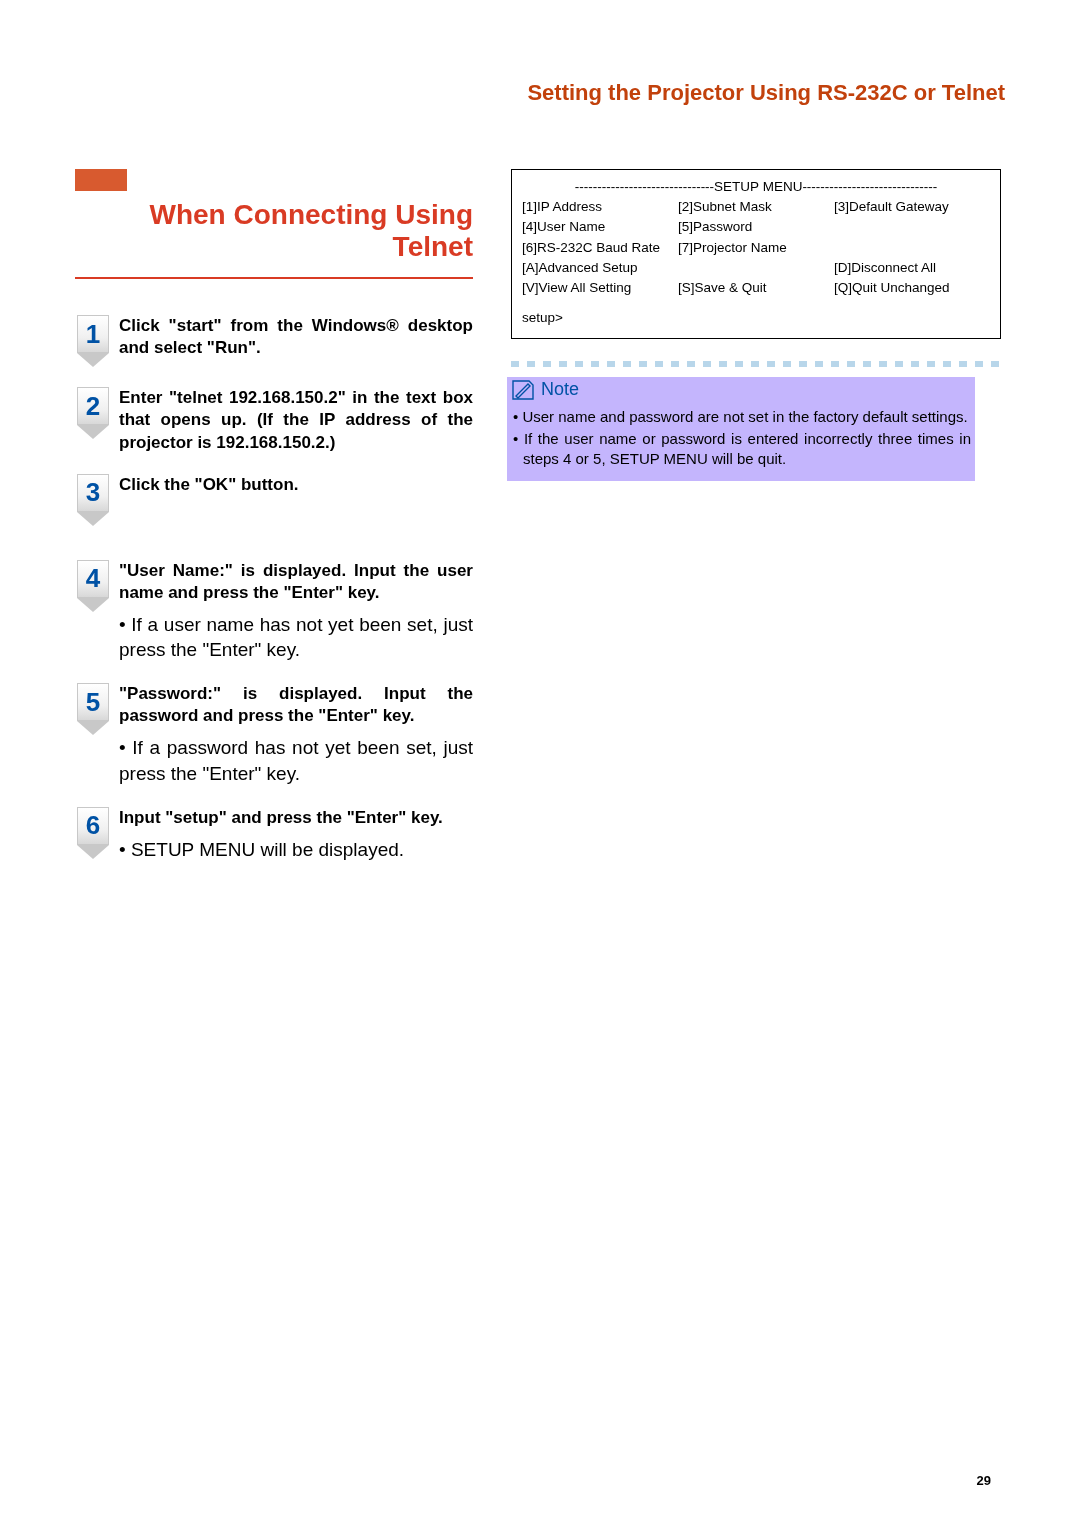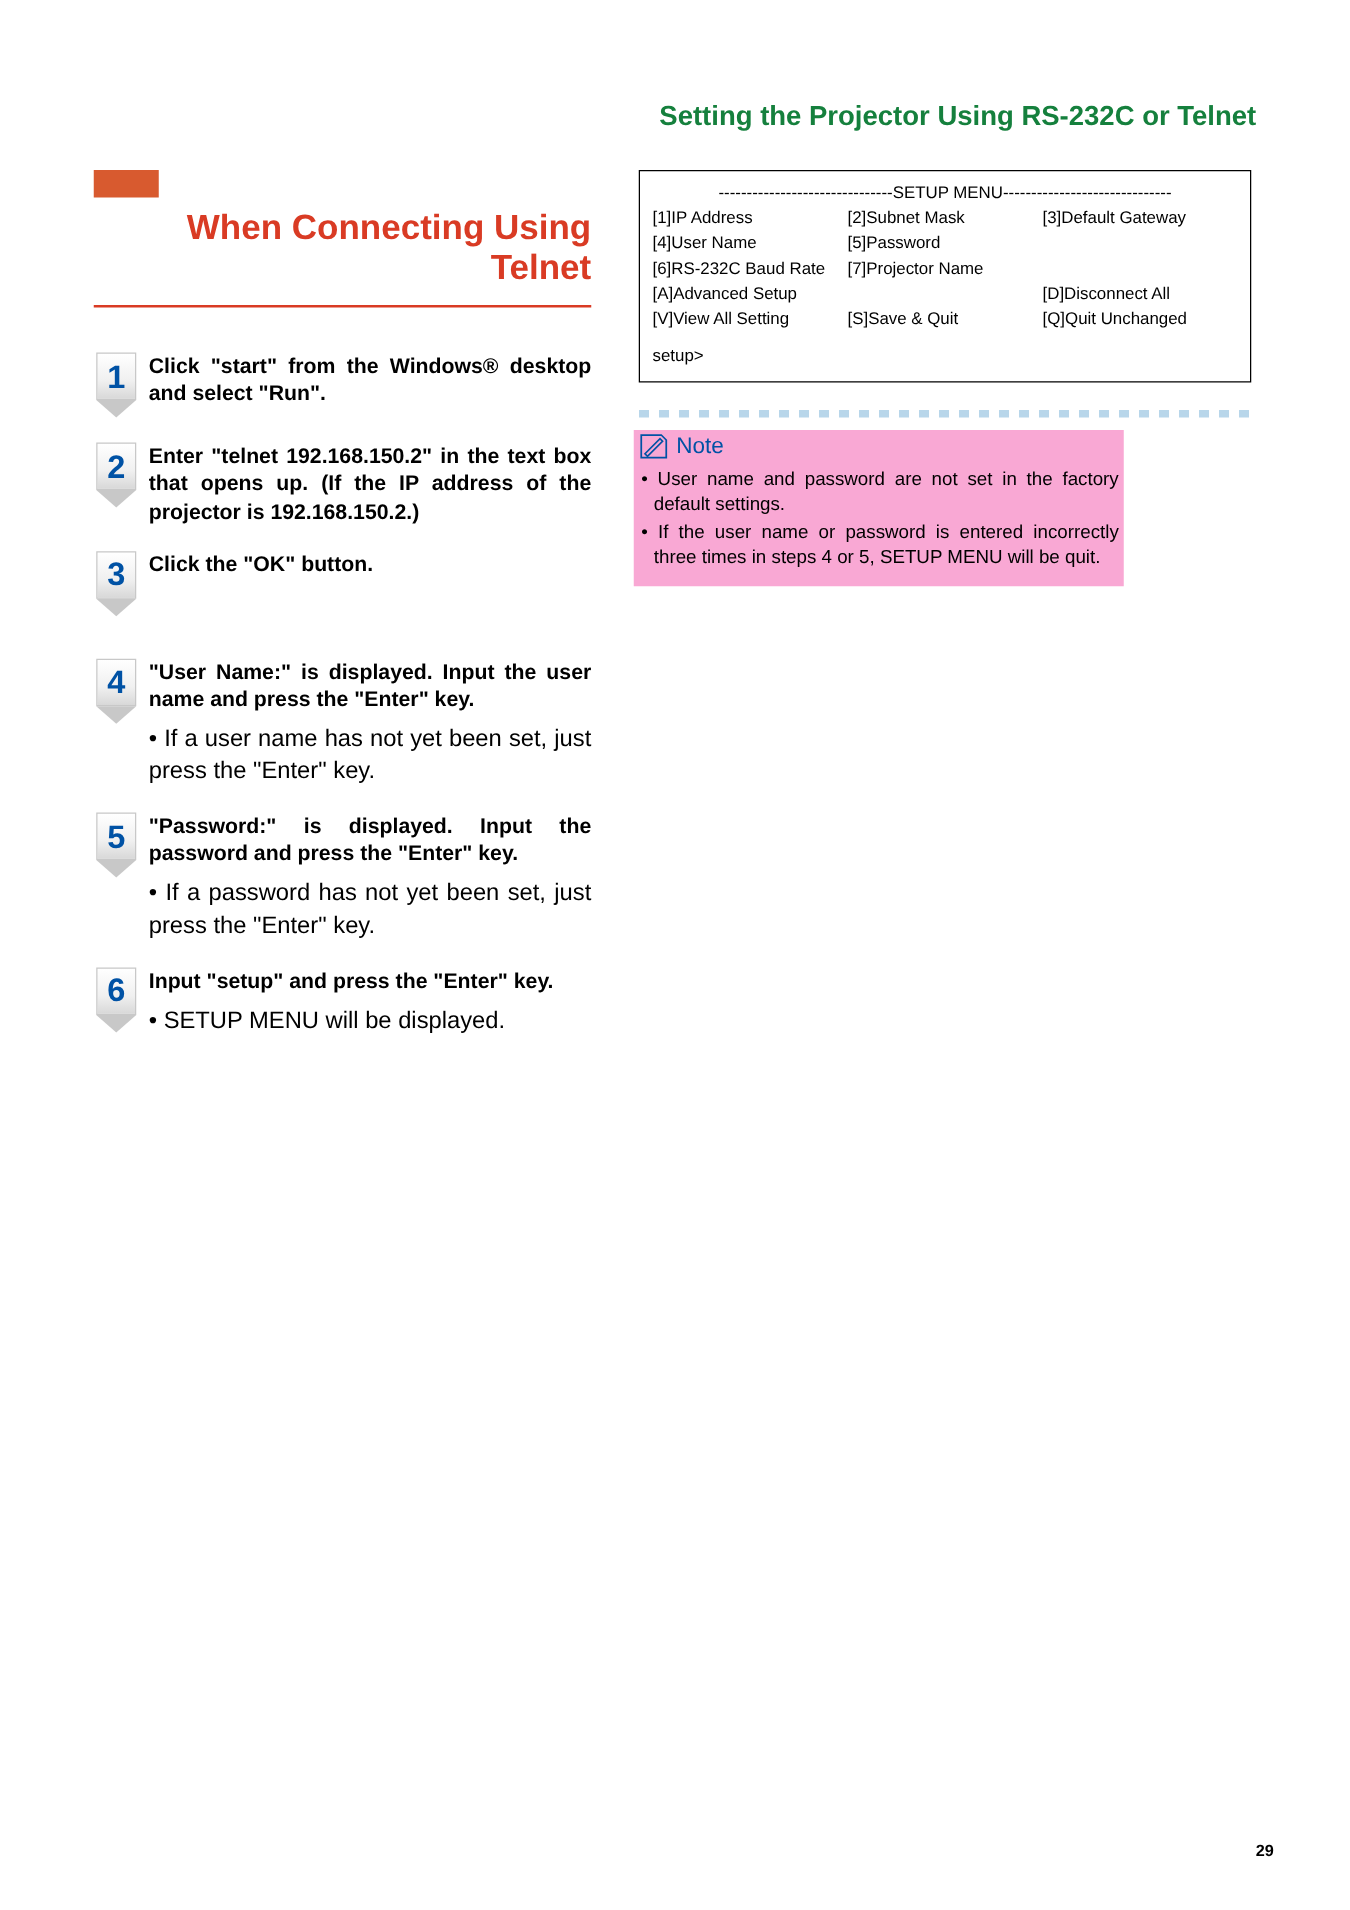--- a/index.html
+++ b/index.html
@@ -9,24 +9,24 @@
     height: 1528px;
     background: #fff;
     position: relative;
     color: #000;
   }
   .page {
     padding: 80px 75px 40px 75px;
   }
   .page-header {
     text-align: right;
-    color: #15803d;
+    color: #c2410c;
     font-weight: bold;
     font-size: 22px;
-    margin-bottom: 30px;
+    margin-bottom: 63px;
   }
   .columns {
     display: flex;
     gap: 38px;
   }
   .col-left { width: 398px; }
   .col-right { width: 490px; }
   .orange-bar {
     width: 52px;
     height: 22px;
@@ -144,40 +144,40 @@
   .note-icon {
     width: 24px;
     height: 22px;
     color: #0052a5;
   }
   .note-word {
     color: #0052a5;
     font-size: 18px;
   }
   .note-box {
-    background: #f9a8d4;
+    background: #c4b5fd;
     padding: 2px 4px 10px 4px;
-    width: 392px;
+    width: 468px;
     margin-left: -4px;
   }
   .note-item {
     font-size: 15px;
     line-height: 1.35;
     margin-bottom: 2px;
     text-align: justify;
     padding-left: 12px;
     text-indent: -10px;
   }
   .note-item::before {
     content: "• ";
   }
   .page-number {
     position: absolute;
     bottom: 40px;
-    right: 61px;
+    right: 89px;
     font-size: 13px;
     font-weight: bold;
   }
 </style>
 </head>
 <body>
 
 <div class="page">
   <div class="page-header">Setting the Projector Using RS-232C or Telnet</div>
 

